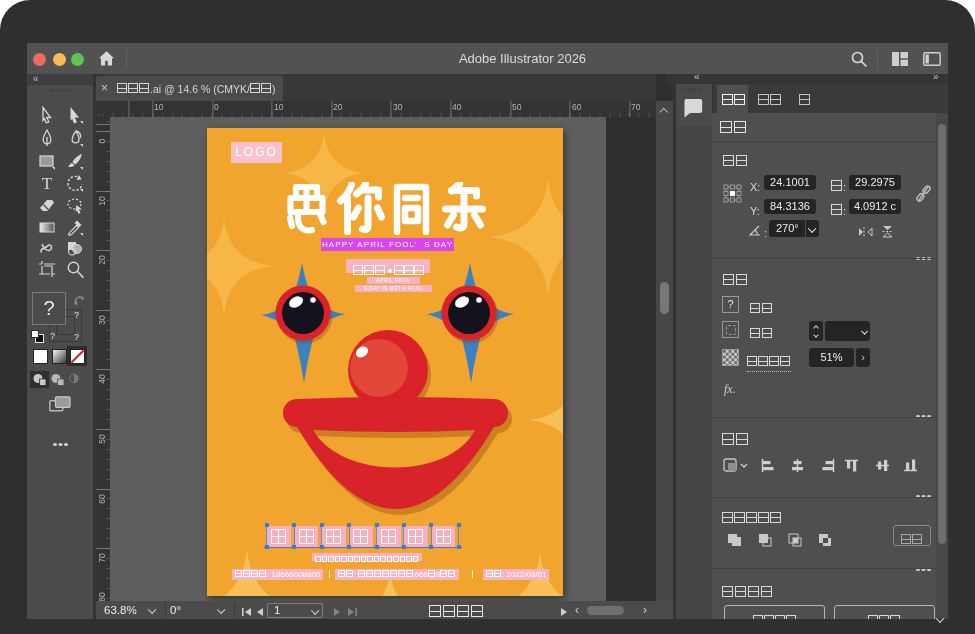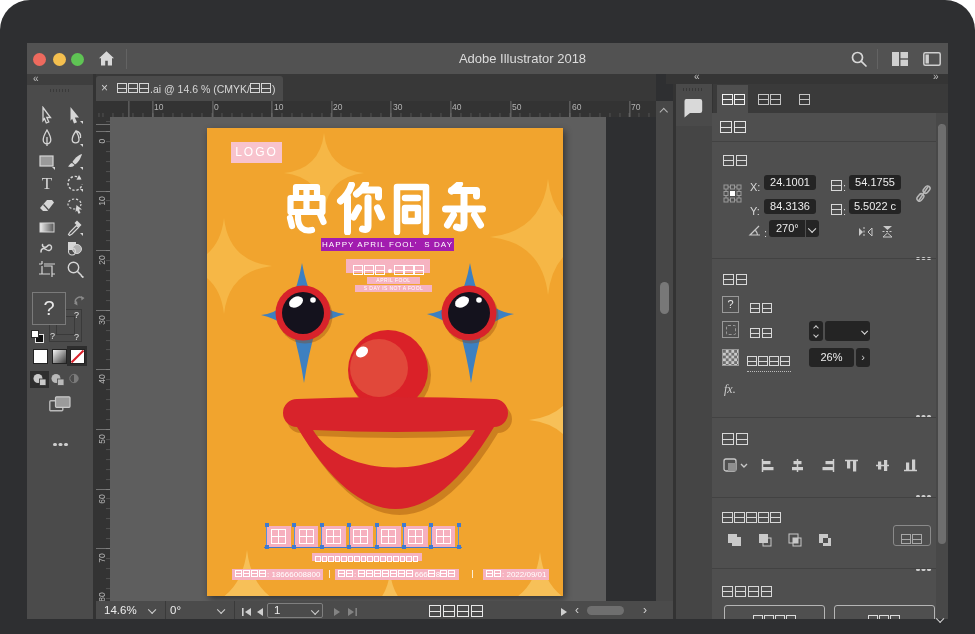--- a/index.html
+++ b/index.html
@@ -12,21 +12,21 @@
 </style></head><body>
 <div class="a" style="left:0;top:0;width:975px;height:634px;background:#2e2f31;border-radius:30px 30px 0 0"></div>
 <div class="a" style="left:27px;top:43px;width:921px;height:31px;background:#525252"></div>
 <div class="a" style="left:33px;top:52.5px;width:13px;height:13px;border-radius:50%;background:#ee6a5e"></div>
 <div class="a" style="left:53px;top:52.5px;width:13px;height:13px;border-radius:50%;background:#f4bf4f"></div>
 <div class="a" style="left:70.5px;top:52.5px;width:13px;height:13px;border-radius:50%;background:#5fc454"></div>
 <div class="a" style="left:98px;top:50px"><svg width="17" height="17" viewBox="0 0 17 17">
       <path d="M8.5 1.2 L16 8.2 h-2 v7.3 h-4.2 v-4.8 h-2.6 v4.8 H3 V8.2 H1 Z" fill="#d8d8d8"></path>
     </svg></div>
 <div class="a" style="left:126px;top:49px;width:1px;height:20px;background:rgba(255,255,255,0.10)"></div>
-<div class="a" style="left:97px;top:51px;width:851px;height:16px;text-align:center;color:#dcdcdc;font-size:13px">Adobe Illustrator 2018</div>
+<div class="a" style="left:97px;top:51px;width:851px;height:16px;text-align:center;color:#dcdcdc;font-size:13px">Adobe Illustrator 2026</div>
 <div class="a" style="left:850px;top:50px"><svg width="18" height="18" viewBox="0 0 18 18">
       <circle cx="7.5" cy="7.5" r="5" fill="none" stroke="#d8d8d8" stroke-width="1.7"></circle>
       <line x1="11.3" y1="11.3" x2="16" y2="16" stroke="#d8d8d8" stroke-width="1.7" stroke-linecap="round"></line>
     </svg></div>
 <div class="a" style="left:877px;top:49px;width:1px;height:20px;background:rgba(255,255,255,0.10)"></div>
 <div class="a" style="left:892px;top:52px"><svg width="16" height="14" viewBox="0 0 16 14">
       <rect x="0" y="0" width="7" height="14" fill="#cfcfcf"></rect>
       <rect x="8.5" y="0" width="7.5" height="6.3" fill="#cfcfcf"></rect>
       <rect x="8.5" y="7.7" width="7.5" height="6.3" fill="#cfcfcf"></rect>
     </svg></div>
@@ -199,21 +199,21 @@
             <path d="M15 3 Q12 12 4 19 M11 15 V50 M29 2 Q26 8 20 12 M27 8 H42 M42 8.5 V15 M31.5 16 V44 Q31.5 49 26 47 M22 26 L17 35 M41 26 L45 35"></path>
           </g>
 <g transform="translate(105,0)">
             <path d="M8 50 V5 H37 V50 M16 16 H29 M16 26 H29 V39 H16 Z" stroke-width="6.5"></path>
           </g>
 <g transform="translate(157.5,0)">
             <path d="M18 2 L10 9 M10 8.5 H35 M35 8.5 V14 M4 27 H41 M22.5 8.5 V42 Q22.5 48 15 45 M12 33 L6 43 M33 33 L39 43"></path>
           </g>
 </g>
       </svg>
-<div style="position:absolute;left:114px;top:110px;width:133px;height:13px;background:#a21caf;color:#fff;font-size:8px;letter-spacing:1.1px;text-align:center;line-height:13px;white-space:nowrap">HAPPY APRIL FOOL’&nbsp; S DAY</div>
+<div style="position:absolute;left:114px;top:110px;width:133px;height:13px;background:#d946ef;color:#fff;font-size:8px;letter-spacing:1.1px;text-align:center;line-height:13px;white-space:nowrap">HAPPY APRIL FOOL’&nbsp; S DAY</div>
 <div style="position:absolute;left:139px;top:131px;width:84px;height:14px;background:#f6b3c1;color:#fff;text-align:center;padding-top:2px;box-sizing:border-box"><span class="k" style="width:10px;height:10px;margin-right:1px;"></span><span class="k" style="width:10px;height:10px;margin-right:1px;"></span><span class="k" style="width:10px;height:10px;margin-right:1px;"></span><span style="display:inline-block;width:4px;height:4px;background:#fff;border-radius:50%;margin:0 2px 2px"></span><span class="k" style="width:10px;height:10px;margin-right:0px;"></span><span class="k" style="width:10px;height:10px;margin-right:0px;"></span><span class="k" style="width:10px;height:10px;margin-right:0px;"></span></div>
 <div style="position:absolute;left:160px;top:149px;width:53px;height:7px;background:#f6b3c1;color:#fff;font-size:5px;letter-spacing:0.5px;text-align:center;line-height:7px">APRIL FOOL</div>
 <div style="position:absolute;left:148px;top:157px;width:77px;height:7px;background:#f6b3c1;color:#fff;font-size:5px;letter-spacing:0.4px;text-align:center;line-height:7px">S DAY IS NOT A FOOL</div>
 <svg style="position:absolute;left:0;top:0" width="356" height="468" viewBox="0 0 356 468">
 <g fill="#3d80c1">
 <path d="M 95 135 Q 99 157 107 173 L 84 173 Q 91 157 95 135 Z"></path>
 <path d="M 97 255 Q 93 228 85 200 L 109 200 Q 101 228 97 255 Z"></path>
 <path d="M 54 187 Q 67 186 80 175 L 80 198 Q 67 190 54 187 Z"></path>
 <path d="M 138 186 Q 125 185 112 175 L 112 198 Q 125 189 138 186 Z"></path>
 <path d="M 263 135 Q 259 157 251 173 L 274 173 Q 267 157 263 135 Z"></path>
@@ -279,21 +279,21 @@
 <div style="position:absolute;left:265px;top:442px;width:1px;height:8px;background:rgba(255,255,255,0.8)"></div>
 <div style="position:absolute;left:276px;top:440.5px;height:11.5px;background:#f6b3c1;color:#fff;font-size:8px;line-height:11.5px;padding:0 3px;white-space:nowrap"><span class="k" style="width:7px;height:7px;margin-right:1px;"></span><span class="k" style="width:7px;height:7px;margin-right:1px;"></span><span>: 2022/09/01</span></div>
 </div>
 </div>
 <div class="a" style="left:656px;top:101px;width:17px;height:500px;background:#474747"></div>
 <div class="a" style="left:661px;top:100px"><span class="chu" style="border-color:#b5b5b5"></span></div>
 <div class="a" style="left:660px;top:282px;width:9px;height:32px;background:#787878;border-radius:5px"></div>
 <div class="a" style="left:662px;top:591px"><span class="chv" style="border-color:#b5b5b5"></span></div>
 <div class="a" style="left:673px;top:84px;width:3px;height:535px;background:#333"></div>
 <div class="a" id="sb" style="left:96px;top:601px;width:577px;height:18px;background:#4b4b4b;overflow:hidden;color:#ededed;font-size:11.5px">
-<div style="position:absolute;left:8px;top:0px;height:18px;line-height:18px">14.6%</div>
+<div style="position:absolute;left:8px;top:0px;height:18px;line-height:18px">63.8%</div>
 <div style="position:absolute;left:53px;top:-2px;height:18px;line-height:18px"><span class="chv" style="border-color:#cfcfcf"></span></div>
 <div style="position:absolute;left:69px;top:0;width:1px;height:18px;background:#3a3a3a"></div>
 <div style="position:absolute;left:74px;top:0px;height:18px;line-height:18px">0°</div>
 <div style="position:absolute;left:122px;top:-2px;height:18px;line-height:18px"><span class="chv" style="border-color:#cfcfcf"></span></div>
 <div style="position:absolute;left:138px;top:0;width:1px;height:18px;background:#3a3a3a"></div>
 <div style="position:absolute;left:145px;top:2px;height:18px;line-height:18px"><svg width="11" height="10" viewBox="0 0 11 10" style="vertical-align:-1px">
         <rect x="1" y="1" width="1.6" height="8" fill="#d0d0d0"></rect>
         <path d="M10 1 v8 l-6-4 Z" fill="#d0d0d0"></path>
       </svg></div>
 <div style="position:absolute;left:160px;top:2px;height:18px;line-height:18px"><svg width="8" height="10" viewBox="0 0 8 10" style="vertical-align:-1px">
@@ -345,29 +345,29 @@
         <rect x="7.5" y="14" width="4" height="4" fill="none" stroke="#9a9a9a"></rect>
         <rect x="14" y="14" width="4" height="4" fill="none" stroke="#9a9a9a"></rect>
         <path d="M3 5 v2.5 M3 11.5 v2.5 M7.5 3 h-2.5 M14 3 h-2.5 M16 5 v2.5 M16 11.5 v2.5 M7.5 16 h-2.5 M14 16 h-2.5" stroke="#9a9a9a" fill="none"></path>
       </svg></div>
 <div style="position:absolute;left:38px;top:64px;"><span class="lab">X:</span></div>
 <div style="position:absolute;left:52px;top:62px;">
       <div class="fld" style="width:52px;height:15px;line-height:15px">24.1001</div>
     </div>
 <div style="position:absolute;left:119px;top:64px;"><span class="lab"><span class="k" style="width:11px;height:11px;margin-right:1px;"></span>:</span></div>
 <div style="position:absolute;left:137px;top:62px;">
-      <div class="fld" style="width:52px;height:15px;line-height:15px">54.1755</div>
+      <div class="fld" style="width:52px;height:15px;line-height:15px">29.2975</div>
     </div>
 <div style="position:absolute;left:38px;top:88px;"><span class="lab">Y:</span></div>
 <div style="position:absolute;left:52px;top:86px;">
       <div class="fld" style="width:52px;height:15px;line-height:15px">84.3136</div>
     </div>
 <div style="position:absolute;left:119px;top:88px;"><span class="lab"><span class="k" style="width:11px;height:11px;margin-right:1px;"></span>:</span></div>
 <div style="position:absolute;left:137px;top:86px;">
-      <div class="fld" style="width:52px;height:15px;line-height:15px;white-space:nowrap">5.5022 c</div>
+      <div class="fld" style="width:52px;height:15px;line-height:15px;white-space:nowrap">4.0912 c</div>
     </div>
 <div style="position:absolute;left:204px;top:71px;"><svg width="15" height="19" viewBox="0 0 15 19">
         <g stroke="#b9b9b9" stroke-width="1.5" fill="none">
           <g transform="rotate(38 7.5 9.5)">
             <rect x="5" y="0.5" width="5" height="8" rx="2.5"></rect>
             <rect x="5" y="10.5" width="5" height="8" rx="2.5"></rect>
           </g>
           <line x1="12.5" y1="2" x2="2.5" y2="17"></line>
         </g>
       </svg></div>
@@ -410,21 +410,21 @@
 <div style="position:absolute;left:113px;top:208px;">
       <div class="fld" style="width:45px;height:20px">
         <span class="chv" style="position:absolute;margin-left:14px;margin-top:8px;width:3.5px;height:3.5px"></span>
       </div>
     </div>
 <div style="position:absolute;left:10px;top:236px;">
       <div style="width:17px;height:17px;border:1px solid #999;box-sizing:border-box;background:conic-gradient(#c9c9c9 0 25%,#6e6e6e 0 50%,#c9c9c9 0 75%,#6e6e6e 0) 0 0/5.6px 5.6px"></div>
     </div>
 <div style="position:absolute;left:35px;top:239px;"><span style="border-bottom:1px dotted #bbb;padding-bottom:2px"><span class="k" style="width:10px;height:10px;margin-right:1px;"></span><span class="k" style="width:10px;height:10px;margin-right:1px;"></span><span class="k" style="width:10px;height:10px;margin-right:1px;"></span><span class="k" style="width:10px;height:10px;margin-right:1px;"></span></span></div>
 <div style="position:absolute;left:97px;top:235px;">
-      <div class="fld" style="width:45px;height:19px;line-height:19px">26%</div>
+      <div class="fld" style="width:45px;height:19px;line-height:19px">51%</div>
     </div>
 <div style="position:absolute;left:144px;top:235px;">
       <div class="fld" style="width:14px;height:19px;line-height:19px;color:#cfcfcf">›</div>
     </div>
 <div style="position:absolute;left:12px;top:266px;"><span style="font-style:italic;color:#cfcfcf;font-size:12px;font-family:'Liberation Serif',serif">fx.</span></div>
 <div style="position:absolute;left:204px;top:291px;"><span class="dots"></span></div>
 <div style="position:absolute;left:0;top:304px;width:224px;height:1px;background:#424242"></div>
 <div style="position:absolute;left:10px;top:318px;"><span class="k" style="width:12px;height:12px;margin-right:2px;"></span><span class="k" style="width:12px;height:12px;margin-right:2px;"></span></div>
 <div style="position:absolute;left:10px;top:343px;"><svg width="27" height="18" viewBox="0 0 27 18">
         <rect x="2" y="3" width="12" height="12" rx="2" fill="none" stroke="#c9c9c9" stroke-width="1.3"></rect>

